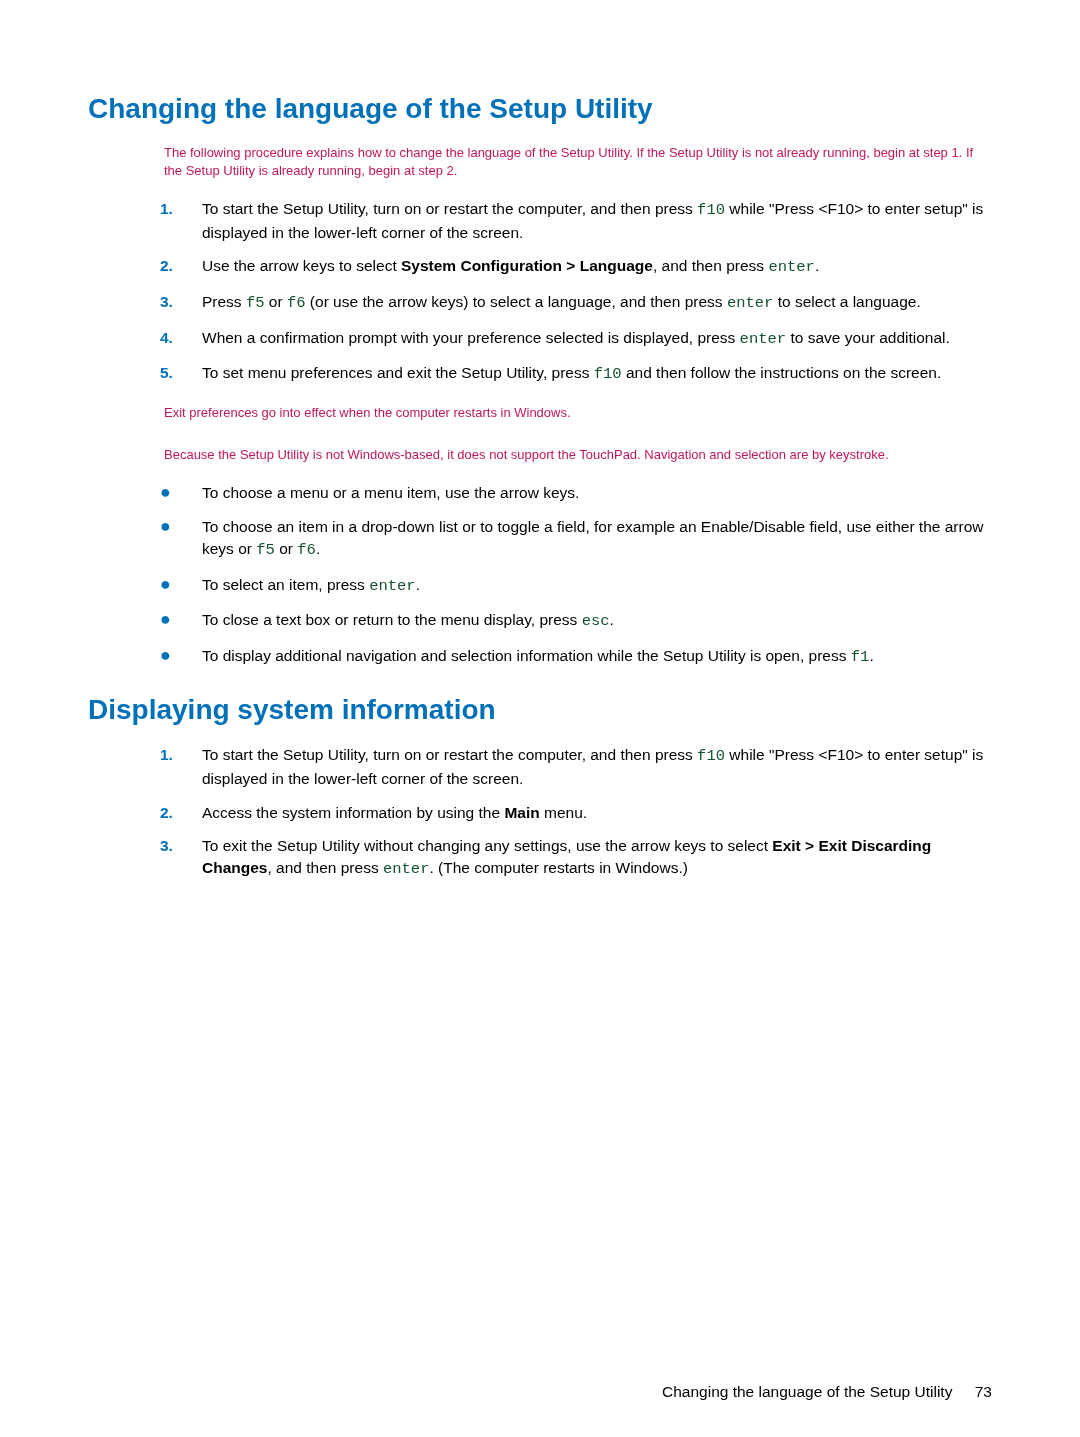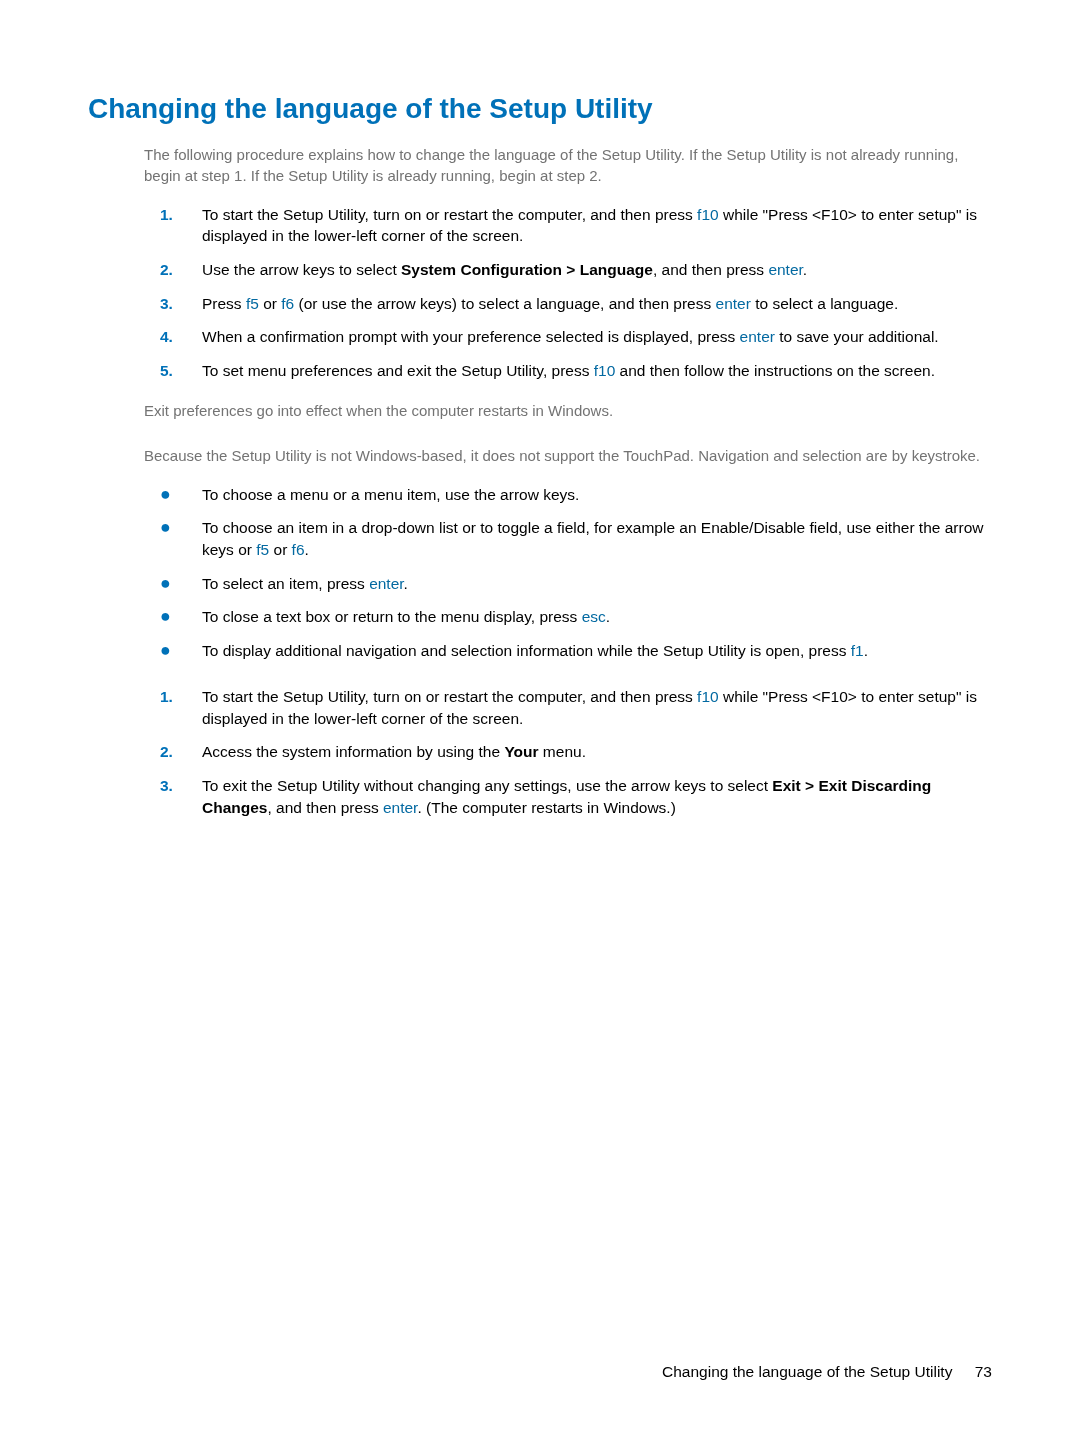--- a/index.html
+++ b/index.html
@@ -16,24 +16,24 @@
       padding: 92px 88px 0 88px;
     }
     .section-heading {
       color: #0071b8;
       font-size: 28px;
       font-weight: bold;
       margin-bottom: 18px;
       line-height: 1.2;
     }
     .body-text {
-      font-size: 15px;
-      color: #737373;
+      font-size: 13px;
+      color: #be185d;
       line-height: 1.4;
-      margin-left: 56px;
+      margin-left: 76px;
       margin-bottom: 18px;
     }
     .ordered-list {
       list-style: none;
       margin-left: 72px;
       margin-bottom: 18px;
     }
     .ordered-list li {
       font-size: 15.5px;
       color: #000000;
@@ -65,29 +65,30 @@
       align-items: flex-start;
     }
     .bullet-marker {
       color: #0071b8;
       min-width: 42px;
       flex-shrink: 0;
       font-size: 18px;
       line-height: 1.2;
     }
     .key-highlight {
-      color: #0369a1;
+      color: #14532d;
+      font-family: Liberation Mono, monospace;
     }
     .bold-text {
       font-weight: bold;
       margin-top: 48px;
     }
     .footer {
       position: absolute;
-      bottom: 56px;
+      bottom: 36px;
       right: 88px;
       font-size: 15.5px;
       color: #000000;
     }
     .page-number {
       margin-left: 18px;
     }
     .section-block {
       margin-bottom: 24px;
     }
@@ -143,28 +144,29 @@
       <span class="list-content"><span>To close a text box or return to the menu display, press </span><span class="key-highlight">esc</span><span>.</span></span>
     </li>
     <li>
       <span class="bullet-marker">●</span>
       <span class="list-content"><span>To display additional navigation and selection information while the Setup Utility is open, press </span><span class="key-highlight">f1</span><span>.</span></span>
     </li>
   </ul>
 </div>
 
 <div class="section-block">
+  <h2 class="section-heading">Displaying system information</h2>
   <ol class="ordered-list">
     <li>
       <span class="list-number">1.</span>
       <span class="list-content"><span>To start the Setup Utility, turn on or restart the computer, and then press </span><span class="key-highlight">f10</span><span> while "Press &lt;F10&gt; to enter setup" is displayed in the lower-left corner of the screen.</span></span>
     </li>
     <li>
       <span class="list-number">2.</span>
-      <span class="list-content"><span>Access the system information by using the </span><span class="bold-text">Your</span><span> menu.</span></span>
+      <span class="list-content"><span>Access the system information by using the </span><span class="bold-text">Main</span><span> menu.</span></span>
     </li>
     <li>
       <span class="list-number">3.</span>
       <span class="list-content"><span>To exit the Setup Utility without changing any settings, use the arrow keys to select </span><span class="bold-text">Exit &gt; Exit Discarding Changes</span><span>, and then press </span><span class="key-highlight">enter</span><span>. (The computer restarts in Windows.)</span></span>
     </li>
   </ol>
 </div>
 
 <div class="footer">
   <span>Changing the language of the Setup Utility</span>

